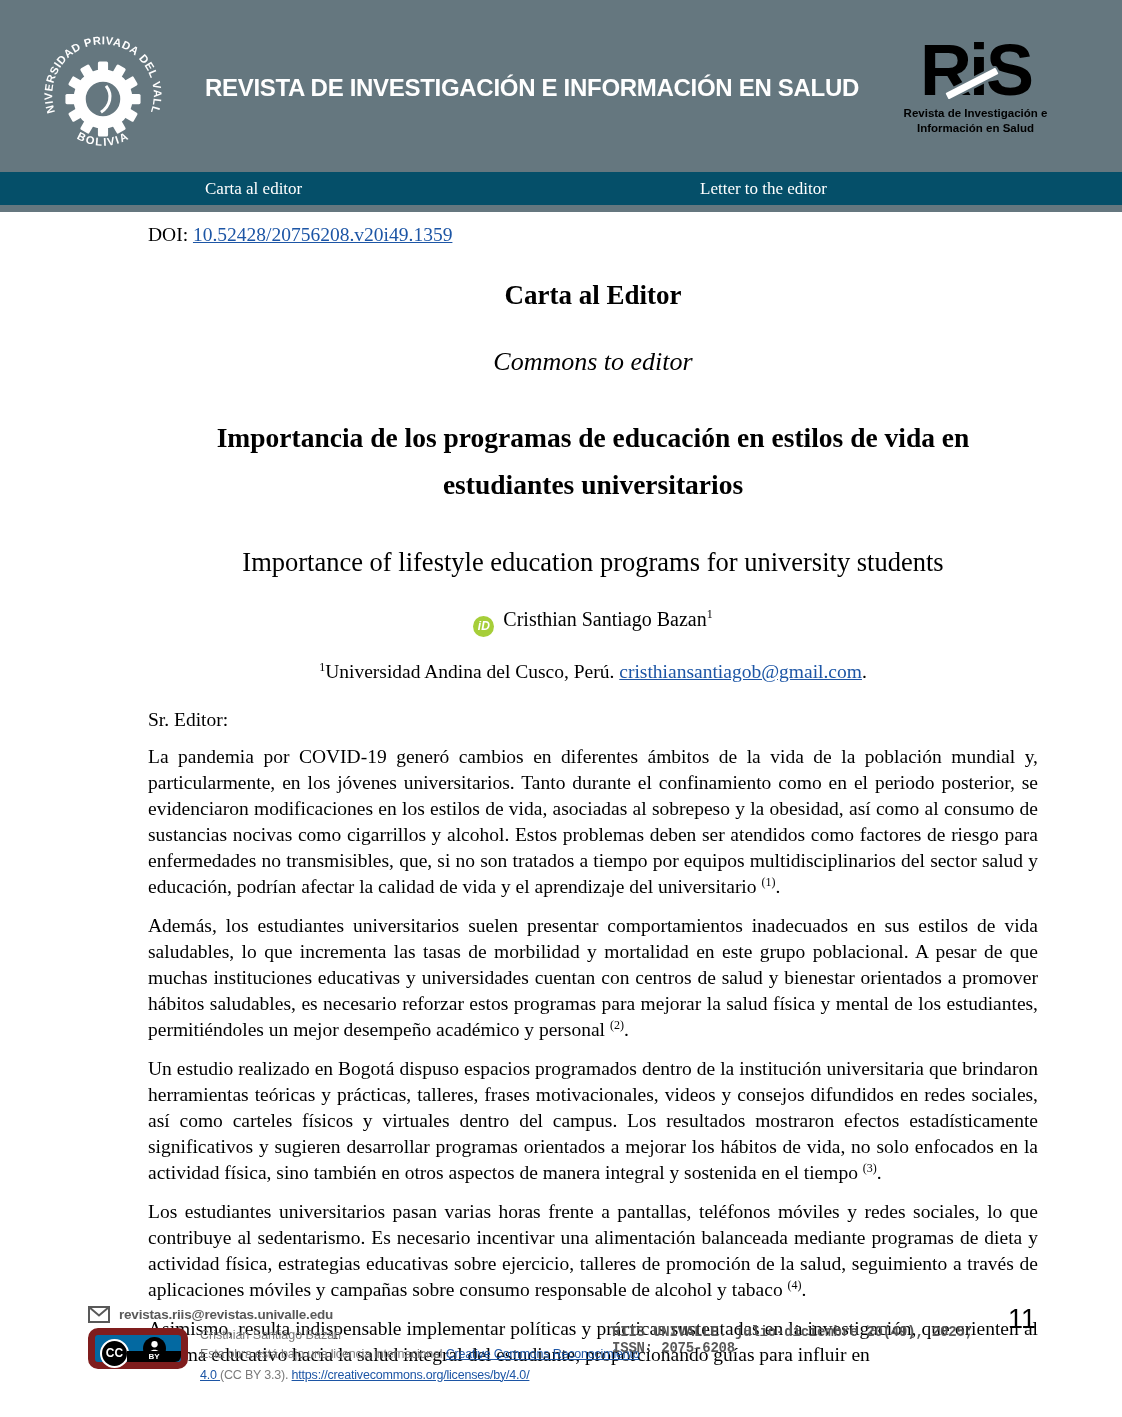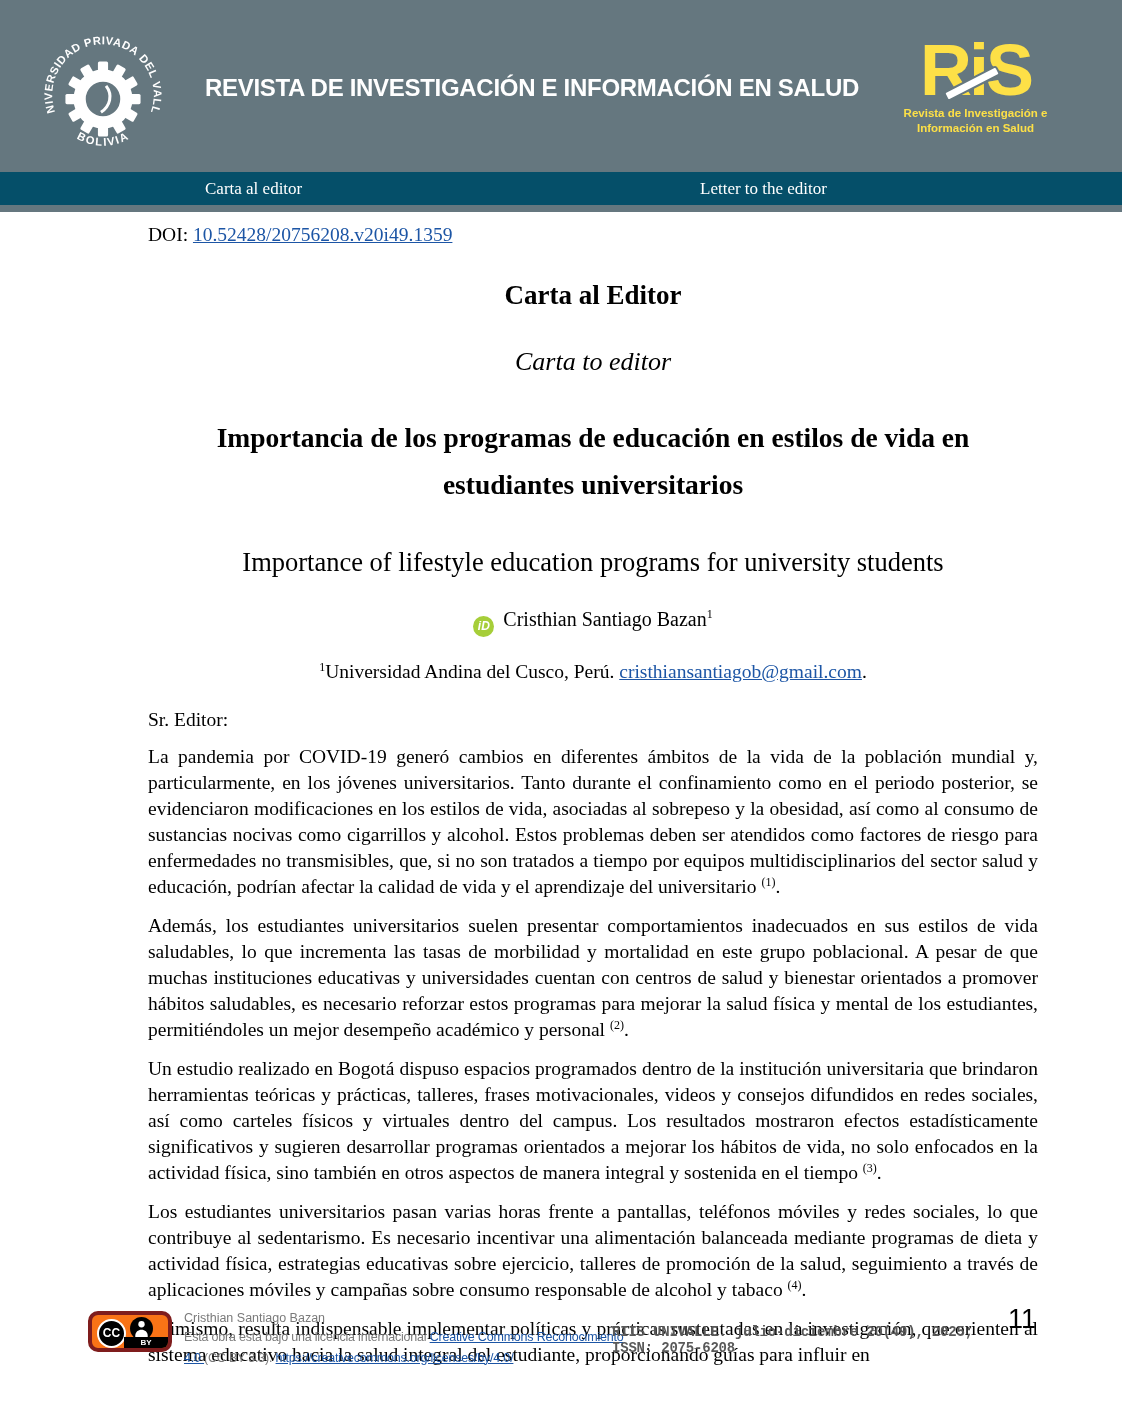--- a/index.html
+++ b/index.html
@@ -19,21 +19,21 @@
   .band-label { position:absolute; color:#fff; font-size:17px; top:179px;
     font-family:"Liberation Serif", serif; }
   .band-left  { left:205px; }
   .band-right { left:700px; }
 
   .seal { position:absolute; left:36px; top:28px; }
   .journal-title { position:absolute; left:205px; top:74px; color:#fff;
     font-family:"Liberation Sans", sans-serif; font-weight:bold; font-size:24px;
     letter-spacing:-0.3px; white-space:nowrap; }
 
-  .ris { position:absolute; left:898px; top:36px; width:155px; text-align:center; color:#fde047; }
+  .ris { position:absolute; left:898px; top:36px; width:155px; text-align:center; color:#000000; }
   .ris-text { position:relative; display:inline-block;
     font-family:"Liberation Sans", sans-serif; font-weight:800; font-size:72px;
     line-height:0.95; letter-spacing:-3px; }
   .ris-pencil { position:absolute; left:22px; top:42px; width:56px; height:7px;
     background:#fff; border:2px solid var(--band_slate,#65777F); border-radius:3px;
     transform:rotate(-27deg); }
   .ris-caption { font-family:"Liberation Sans", sans-serif; font-weight:bold;
     font-size:11.5px; line-height:1.3; margin-top:2px; }
 
   
@@ -52,22 +52,22 @@
   .salutation { margin-top:26px; }
   p.body-par { text-align:justify; line-height:26px; margin:13px 0 0 0; }
   sup.ref, sup.aff { font-size:12px; line-height:0; }
 
   
   .footer { position:absolute; left:88px; top:1306px; width:994px;
     font-family:"Liberation Sans", sans-serif; color:var(--footer_gray,#595959); }
   .contact-row { display:flex; align-items:center; gap:9px; font-weight:bold;
     font-size:13.5px; letter-spacing:-0.2px; }
   .license-row { display:flex; gap:12px; margin-top:5px; align-items:flex-start; }
-  .cc-badge { position:relative; flex:none; width:84px; height:41px; box-sizing:border-box;
-    background:#f97316; border:4px solid #7f1d1d; border-radius:10px; }
+  .cc-badge { position:relative; flex:none; width:100px; height:41px; box-sizing:border-box;
+    background:#0369a1; border:7px solid #7f1d1d; border-radius:10px; }
   .cc-circle { position:absolute; left:5px; top:4px; width:25px; height:25px;
     border-radius:50%; background:#000; border:2px solid #fff; color:#fff;
     font:bold 12px/25px "Liberation Sans", sans-serif; text-align:center; }
   .by-person { position:absolute; right:15px; top:2px; }
   .by-bar { position:absolute; left:32px; right:0; bottom:0; height:11px; background:#000;
     color:#fff; font:bold 8px/11px "Liberation Sans", sans-serif; text-align:center;
     border-bottom-right-radius:6px; }
   .license-col { width:455px; }
   .footer-author { font-size:12.5px; color:var(--footer_light_gray,#7A7A7A); }
   .license-text { font-size:12.5px; line-height:1.65; color:var(--footer_light_gray,#6D6D6D);
@@ -134,21 +134,21 @@
   <span class="band-label band-right">Letter to the editor</span>
   <div class="band-underline"></div>
 
   <div class="content">
 
     <div class="doi">
       <span>DOI: </span><a href="#">10.52428/20756208.v20i49.1359</a>
     </div>
 
     <div class="h-es">Carta al Editor</div>
-    <div class="h-en">Carta to editor</div>
+    <div class="h-en">Commons to editor</div>
 
     <div class="t-es">Importancia de los programas de educación en estilos de vida en estudiantes universitarios</div>
     <div class="t-en">Importance of lifestyle education programs for university students</div>
 
     <div class="author-line">
       <span class="orcid">iD</span><span>Cristhian Santiago Bazan</span><sup class="aff">1</sup>
     </div>
 
     <div class="affiliation">
       <sup class="aff">1</sup><span>Universidad Andina del Cusco, Perú. </span><a href="#">cristhiansantiagob@gmail.com</a><span>.</span>
@@ -162,20 +162,27 @@
 
     <p class="body-par"><span>Un estudio realizado en Bogotá dispuso espacios programados dentro de la institución universitaria que brindaron herramientas teóricas y prácticas, talleres, frases motivacionales, videos y consejos difundidos en redes sociales, así como carteles físicos y virtuales dentro del campus. Los resultados mostraron efectos estadísticamente significativos y sugieren desarrollar programas orientados a mejorar los hábitos de vida, no solo enfocados en la actividad física, sino también en otros aspectos de manera integral y sostenida en el tiempo </span><sup class="ref">(3)</sup><span>.</span></p>
 
     <p class="body-par"><span>Los estudiantes universitarios pasan varias horas frente a pantallas, teléfonos móviles y redes sociales, lo que contribuye al sedentarismo. Es necesario incentivar una alimentación balanceada mediante programas de dieta y actividad física, estrategias educativas sobre ejercicio, talleres de promoción de la salud, seguimiento a través de aplicaciones móviles y campañas sobre consumo responsable de alcohol y tabaco </span><sup class="ref">(4)</sup><span>.</span></p>
 
     <p class="body-par"><span>Asimismo, resulta indispensable implementar políticas y prácticas sustentadas en la investigación, que orienten al sistema educativo hacia la salud integral del estudiante, proporcionando guías para influir en</span><sup class="ref"></sup><span></span></p>
   </div>
 
   <div class="footer">
 
+    <div class="contact-row">
+      <svg width="22" height="17" viewBox="0 0 22 17">
+        <rect x="1" y="1" width="20" height="15" fill="none" stroke="#595959" stroke-width="2"></rect>
+        <path d="M1,1 L11,9.5 L21,1" fill="none" stroke="#595959" stroke-width="2"></path>
+      </svg>
+      <span>revistas.riis@revistas.univalle.edu</span>
+    </div>
 
     <div class="license-row">
       <div class="cc-badge">
         <span class="cc-circle">CC</span>
         <svg class="by-person" width="23" height="23" viewBox="0 0 24 24">
           <circle cx="12" cy="12" r="12" fill="#000"></circle>
           <circle cx="12" cy="7.6" r="3.3" fill="#fff"></circle>
           <path d="M5.5,19.5 C5.5,15.5 8.5,13.2 12,13.2 C15.5,13.2 18.5,15.5 18.5,19.5 L18.5,21 L5.5,21 Z" fill="#fff"></path>
         </svg>
         <span class="by-bar">BY</span>

